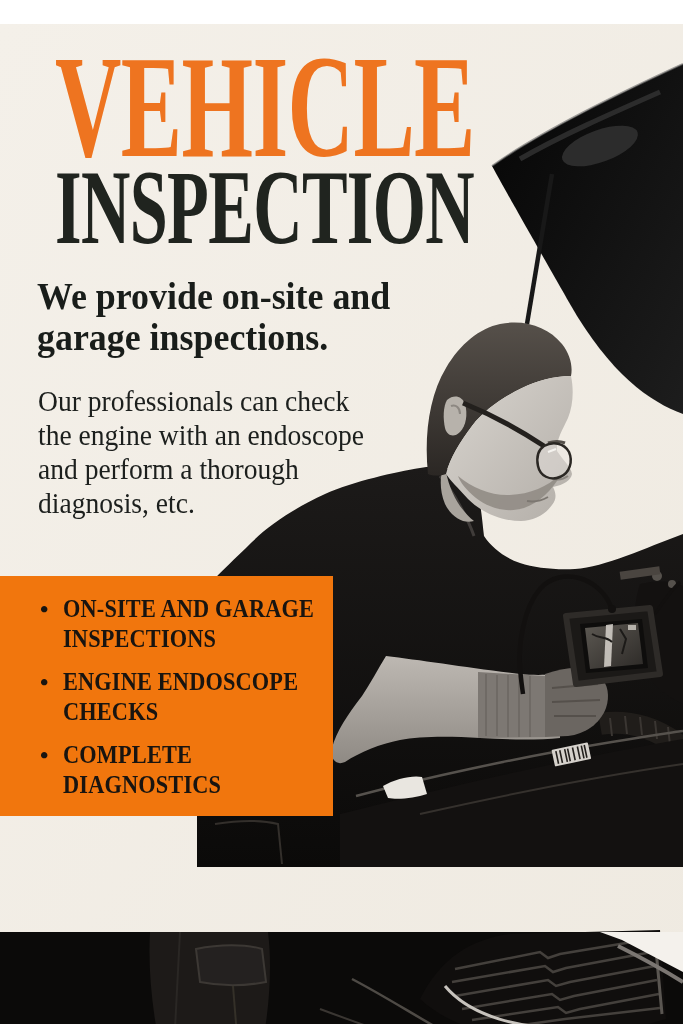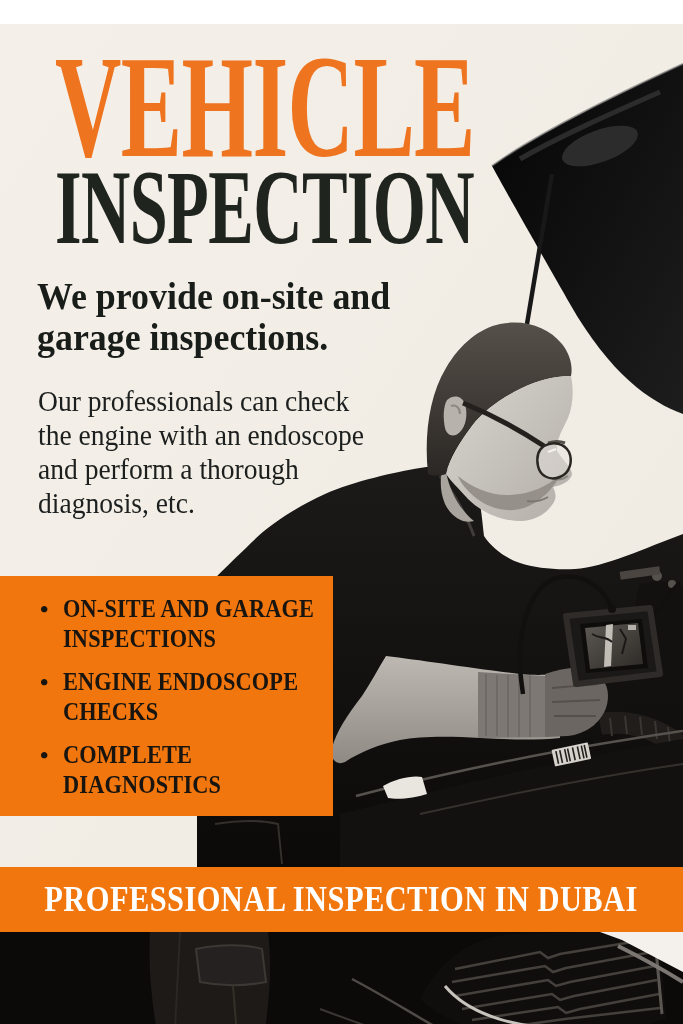--- a/index.html
+++ b/index.html
@@ -216,17 +216,14 @@
     </div>
     <div class="service-item">
       <span class="bullet">•</span>
       <span class="item-lines">
         <div>COMPLETE</div>
         <div>DIAGNOSTICS</div>
       </span>
     </div>
   </div>
 
-  <div class="banner">
-    <span class="banner-text">PROFESSIONAL INSPECTION IN DUBAI</span>
-  </div>
 
 </div>
 
 </body></html>

